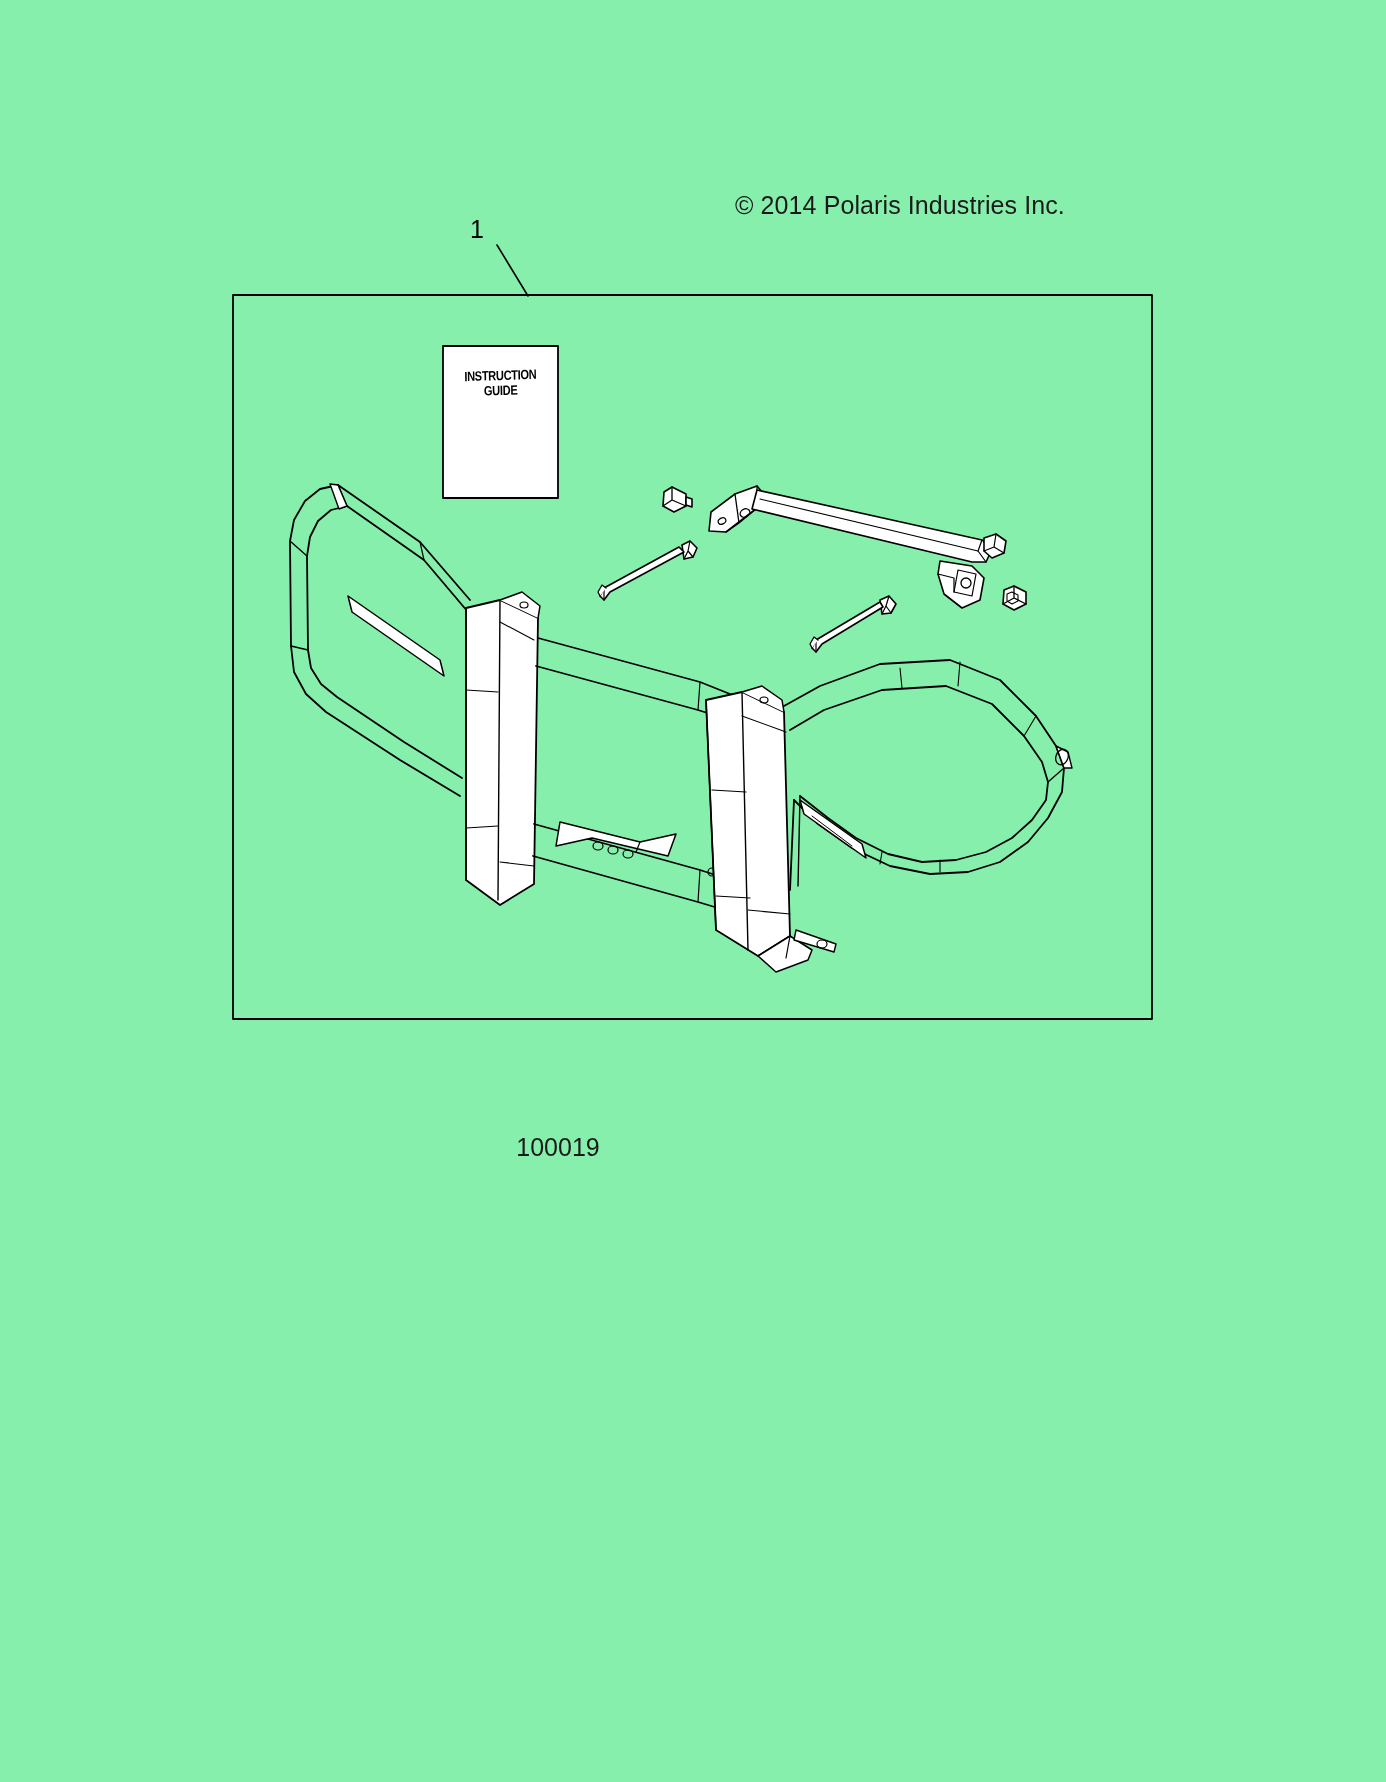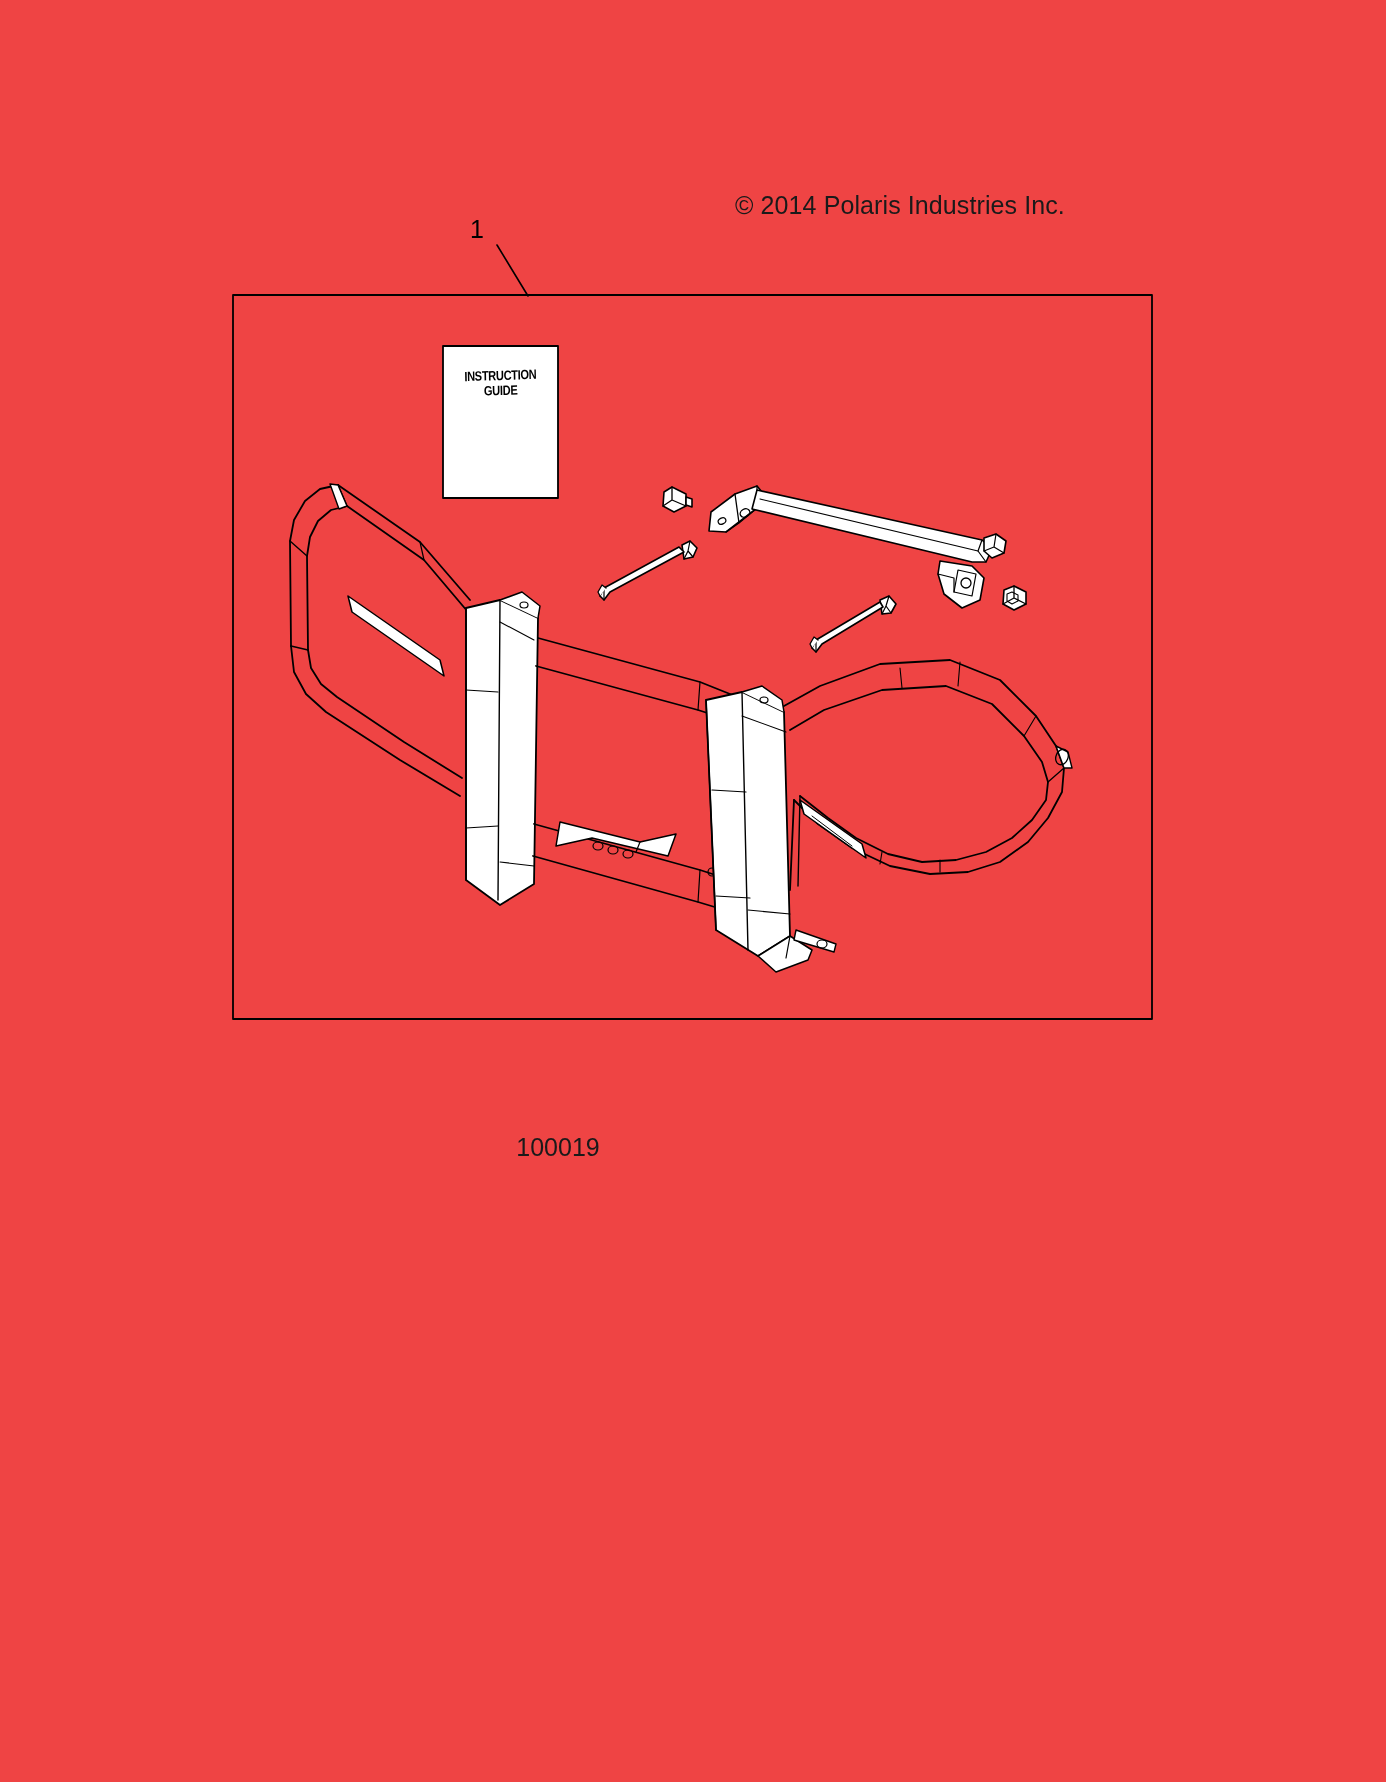--- a/index.html
+++ b/index.html
@@ -11,21 +11,21 @@
     width: 1386px;
     height: 1782px;
     position: relative;
     font-family: "Liberation Sans", sans-serif;
     color: #000000;
     overflow: hidden;
   }
   #page {
     position: absolute;
     inset: 0;
-    background: #ef4444;
+    background: #86efac;
   }
   .copyright {
     position: absolute;
     left: 735px;
     top: 191px;
     font-size: 25px;
     line-height: 28px;
     letter-spacing: 0.1px;
     color: #1a1a1a;
     white-space: nowrap;

